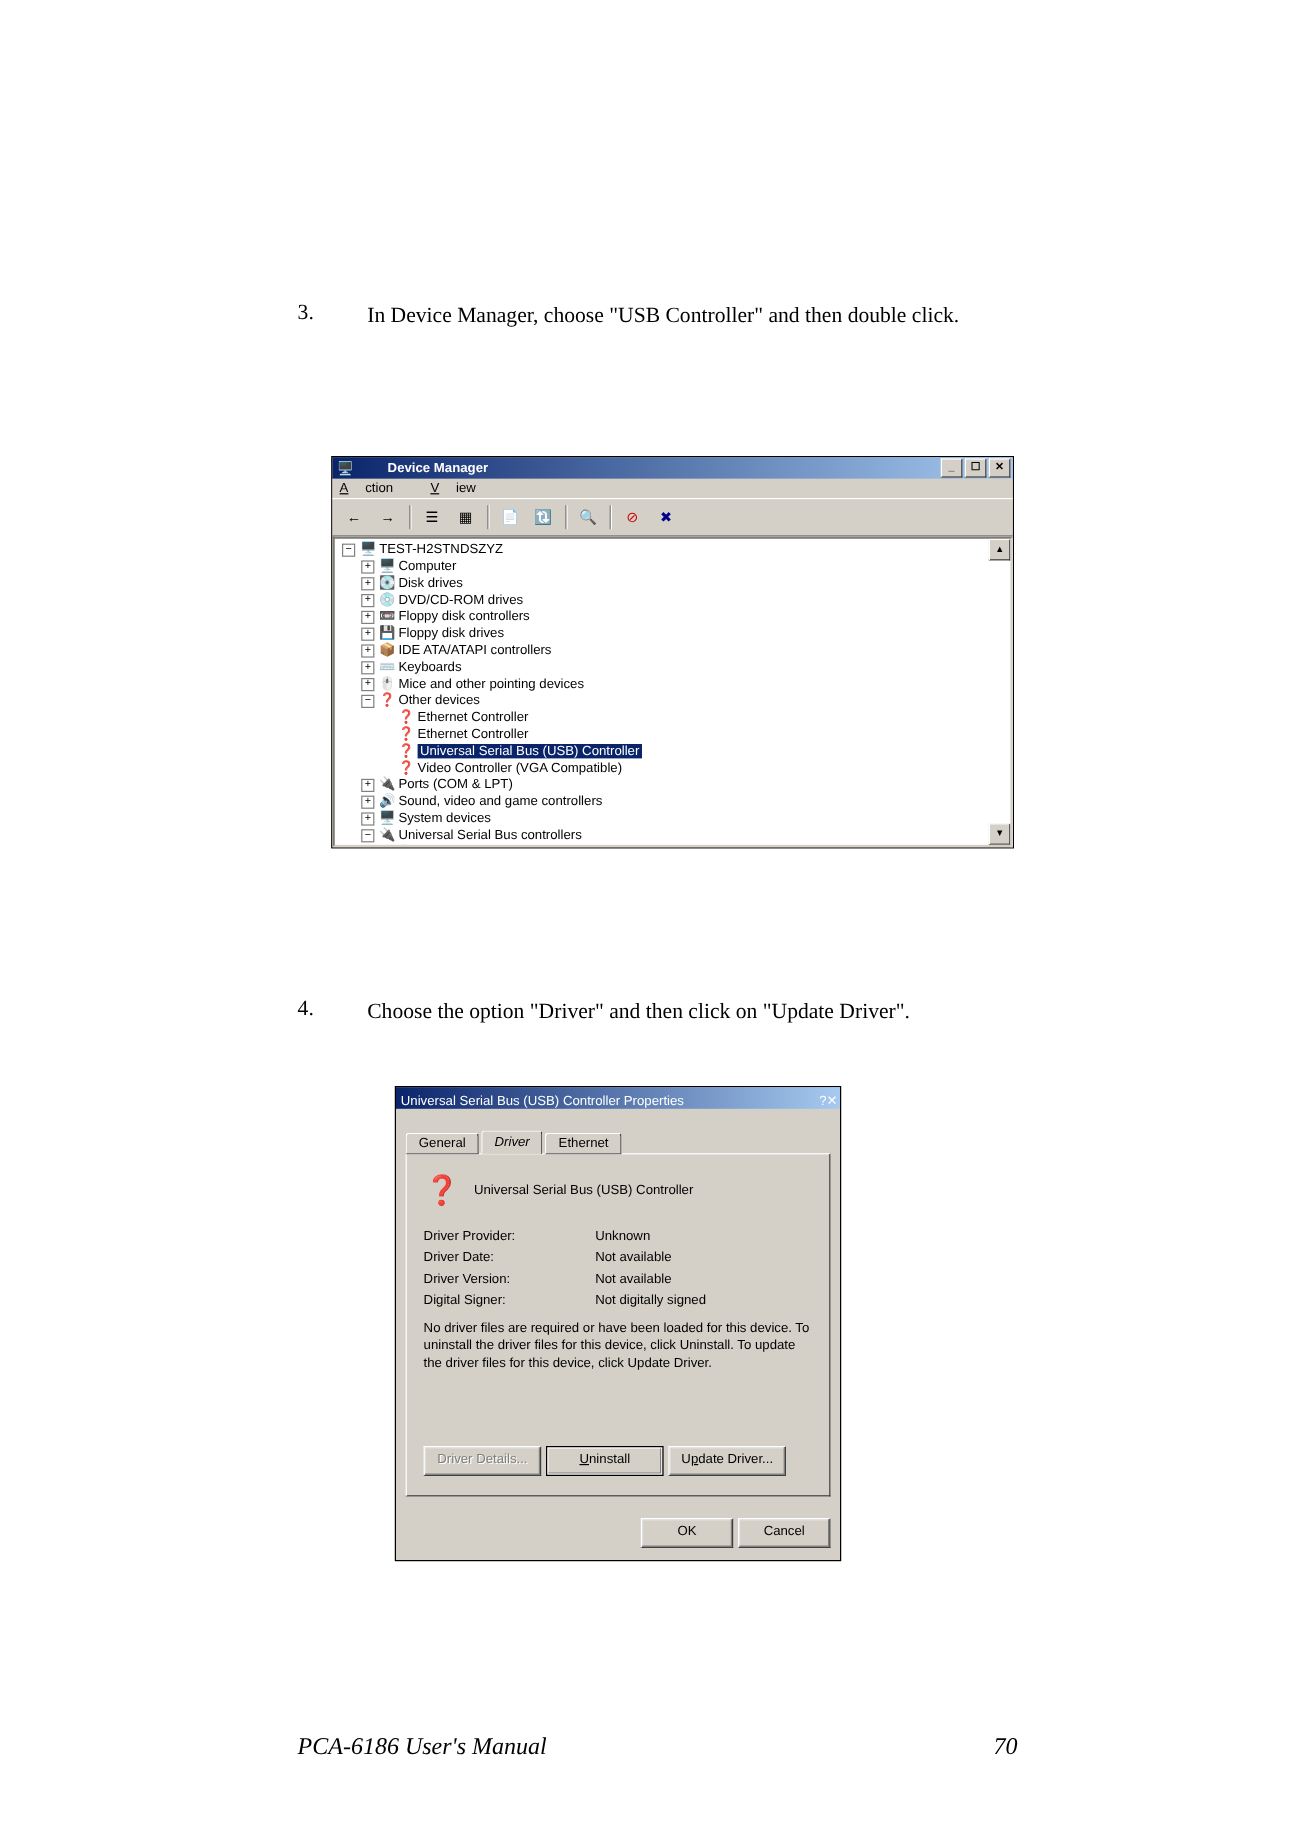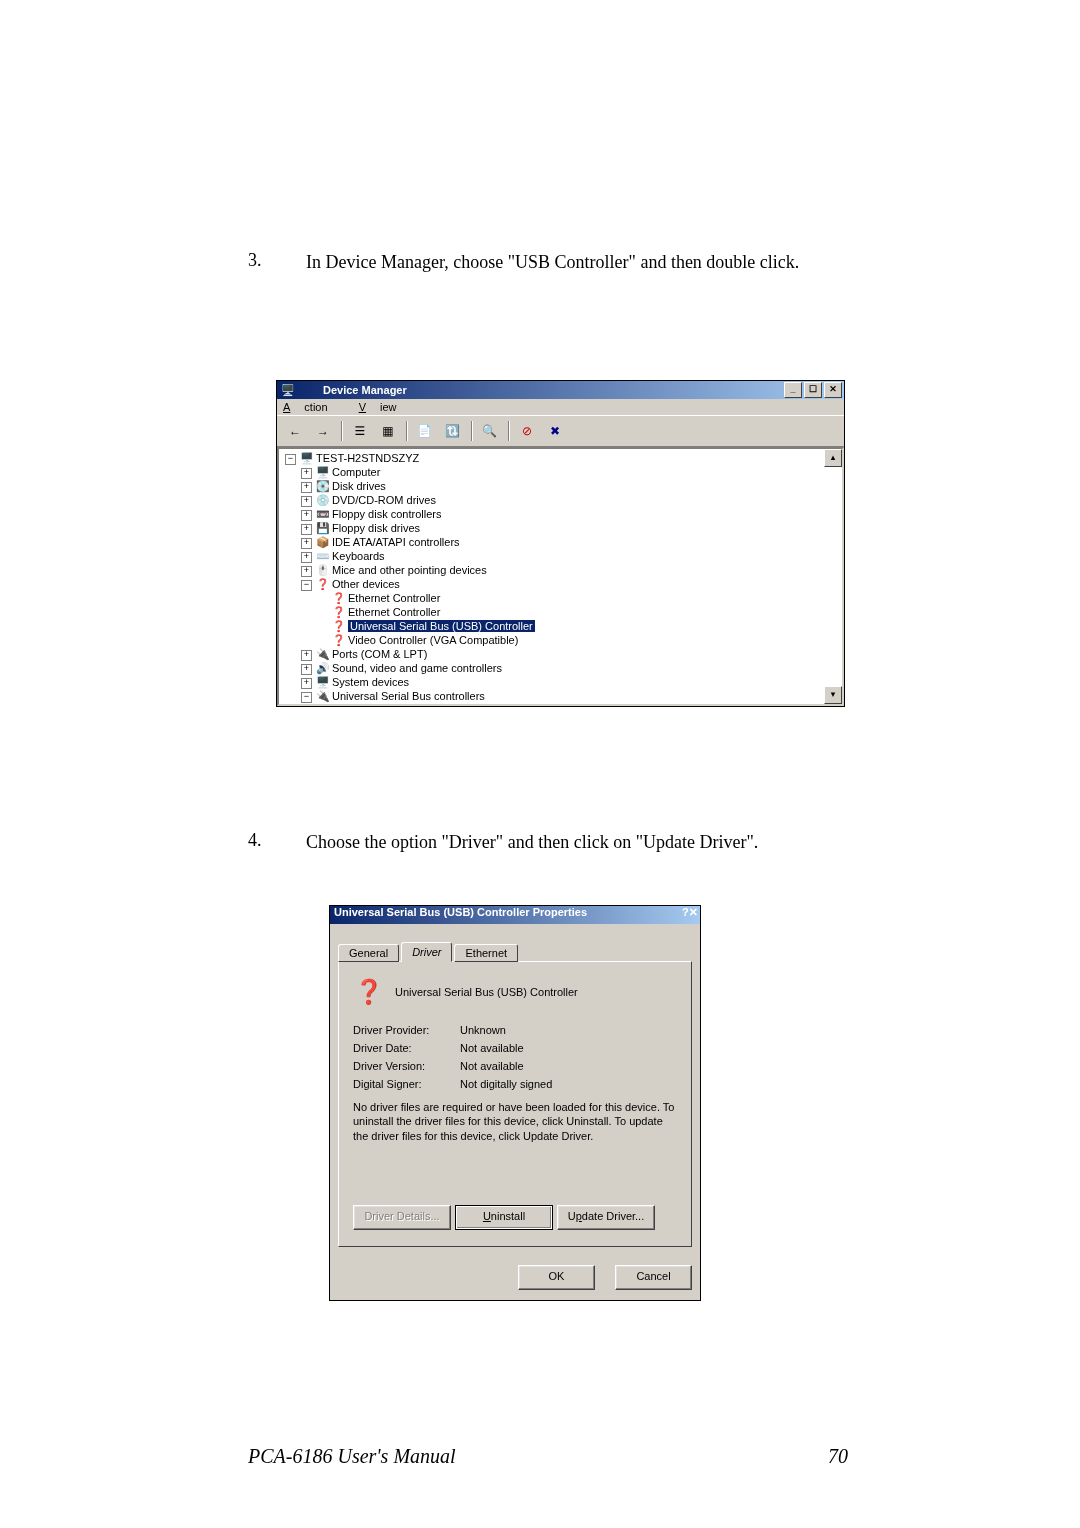--- a/index.html
+++ b/index.html
@@ -148,26 +148,26 @@
     left: 329px;
     top: 905px;
     width: 370px;
     background: #d4d0c8;
     border: 1px solid #000;
     font-family: Tahoma, "MS Sans Serif", sans-serif;
     font-size: 11px;
   }
   .prop-title {
     display: flex;
-    align-items: flex-start;
+    align-items: flex-end;
     background: linear-gradient(to right, #0a246a, #a6caf0);
     color: #fff;
     height: 18px;
     padding: 0 2px 0 4px;
-    font-weight: bold;
+    font-weight: normal;
   }
   .prop-title .title-text { flex: 1; font-size: 11px; }
   .prop-body {
     padding: 17px 8px 10px 8px;
   }
   .tabs {
     display: flex;
     position: relative;
     top: 1px;
   }
@@ -204,21 +204,21 @@
     align-items: center;
     gap: 10px;
     margin-bottom: 16px;
   }
   .panel-head .hicon {
     width: 32px; height: 32px;
     display: flex; align-items: center; justify-content: center;
     font-size: 24px;
   }
   .kv { display: flex; margin-bottom: 6px; }
-  .kv .k { width: 107px; }
+  .kv .k { width: 143px; }
   .kv .v { flex: 1; }
   .desc {
     margin-top: 10px;
     line-height: 1.3;
   }
   .btn-row {
     display: flex;
     gap: 4px;
     margin-top: 62px;
   }
@@ -239,21 +239,21 @@
     color: #808080;
     text-shadow: 1px 1px 0 #fff;
   }
   .win-btn-std.default {
     border: 1px solid #000;
     box-shadow: inset 0 0 0 1px #fff, inset -2px -2px 0 #808080;
   }
   .dlg-footer {
     display: flex;
     justify-content: flex-end;
-    gap: 20px;
+    gap: 4px;
     padding: 8px 8px 10px 0;
   }
 
   
   .footer {
     position: absolute;
     left: 248px;
     bottom: 60px;
     width: 600px;
     font-style: italic;

